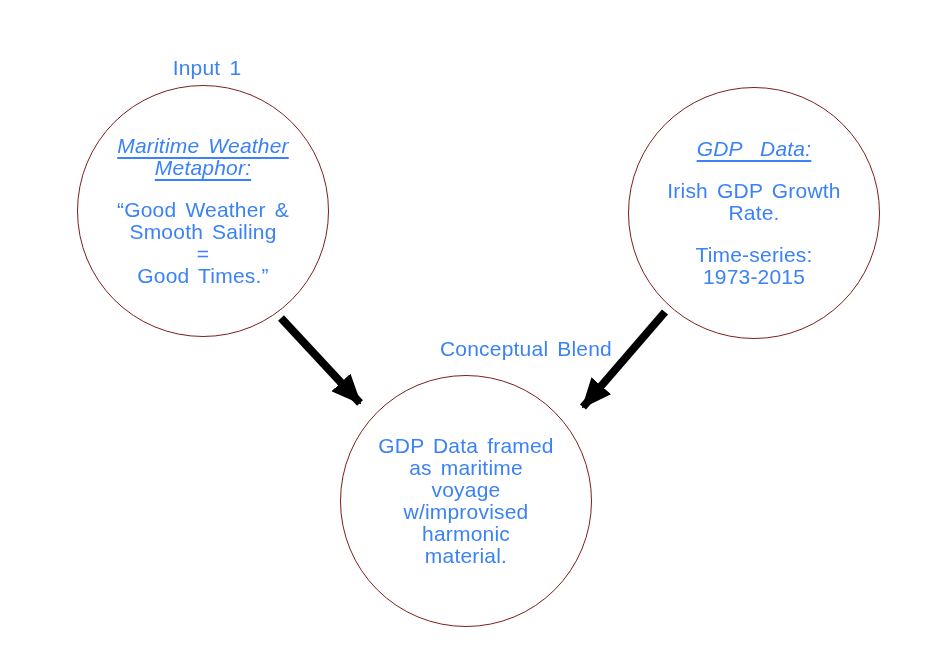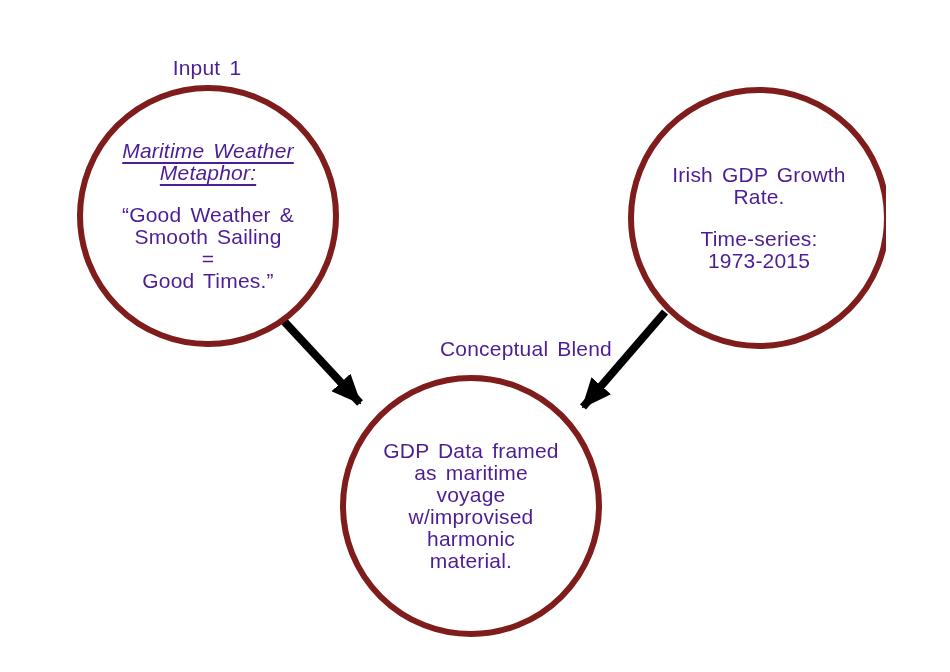--- a/index.html
+++ b/index.html
@@ -5,21 +5,21 @@
   html, body {
     margin: 0;
     padding: 0;
     background: #ffffff;
   }
   .canvas {
     position: relative;
     width: 886px;
     height: 672px;
     background: #ffffff;
-    color: #4c1d95;
+    color: #3b82f6;
     font-family: "Liberation Sans", sans-serif;
     overflow: hidden;
   }
   .arrows-layer {
     position: absolute;
     left: 0;
     top: 0;
     width: 950px;
     height: 672px;
     pointer-events: none;
@@ -31,21 +31,21 @@
     font-size: 21px;
     line-height: 24px;
     word-spacing: 3px;
     letter-spacing: 0.2px;
     white-space: pre-wrap;
   }
   .circle {
     position: absolute;
     width: 250px;
     height: 250px;
-    border: 6px solid #7f1d1d;
+    border: 1px solid #7f1d1d;
     border-radius: 50%;
     background: #ffffff;
     display: flex;
     align-items: center;
     justify-content: center;
   }
   .circle .inner {
     display: flex;
     flex-direction: column;
     gap: 20px;
@@ -99,20 +99,21 @@
 Metaphor:</div>
       <div class="node-body">“Good Weather &amp;
 Smooth Sailing
 =
 Good Times.”</div>
     </div>
   </div>
 
   <div class="circle" id="circle-input2">
     <div class="inner">
+      <div class="node-title">GDP  Data:</div>
       <div class="node-body">Irish GDP Growth
 Rate.</div>
       <div class="node-body">Time-series:
 1973-2015</div>
     </div>
   </div>
 
   <div class="circle" id="circle-blend">
     <div class="inner">
       <div class="node-body">GDP Data framed

